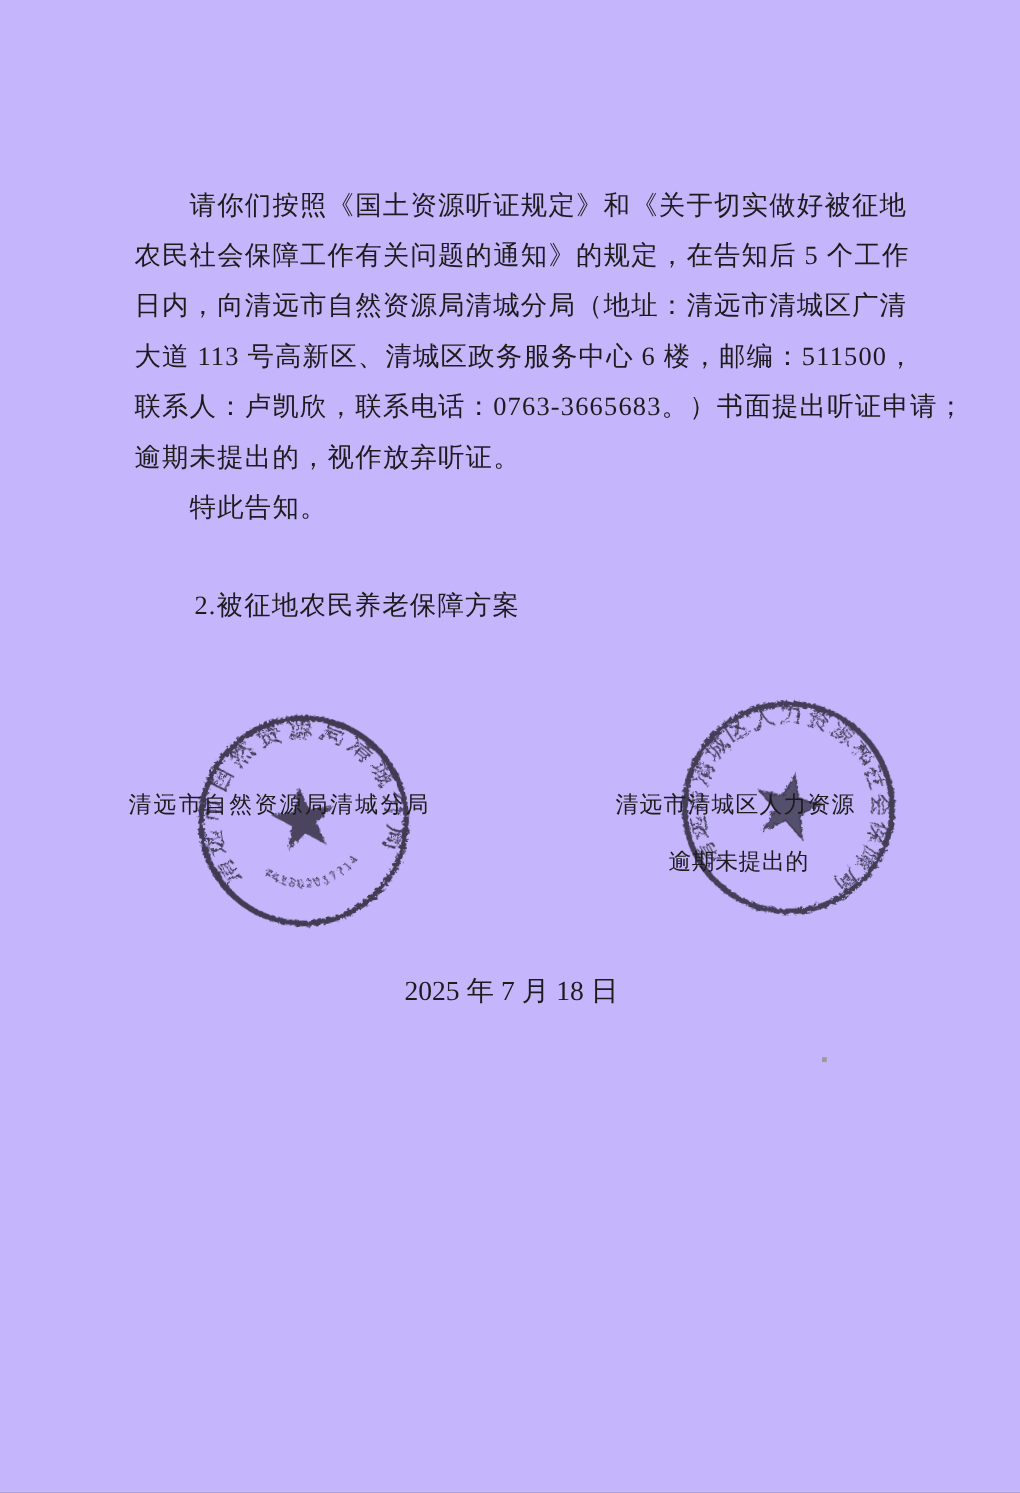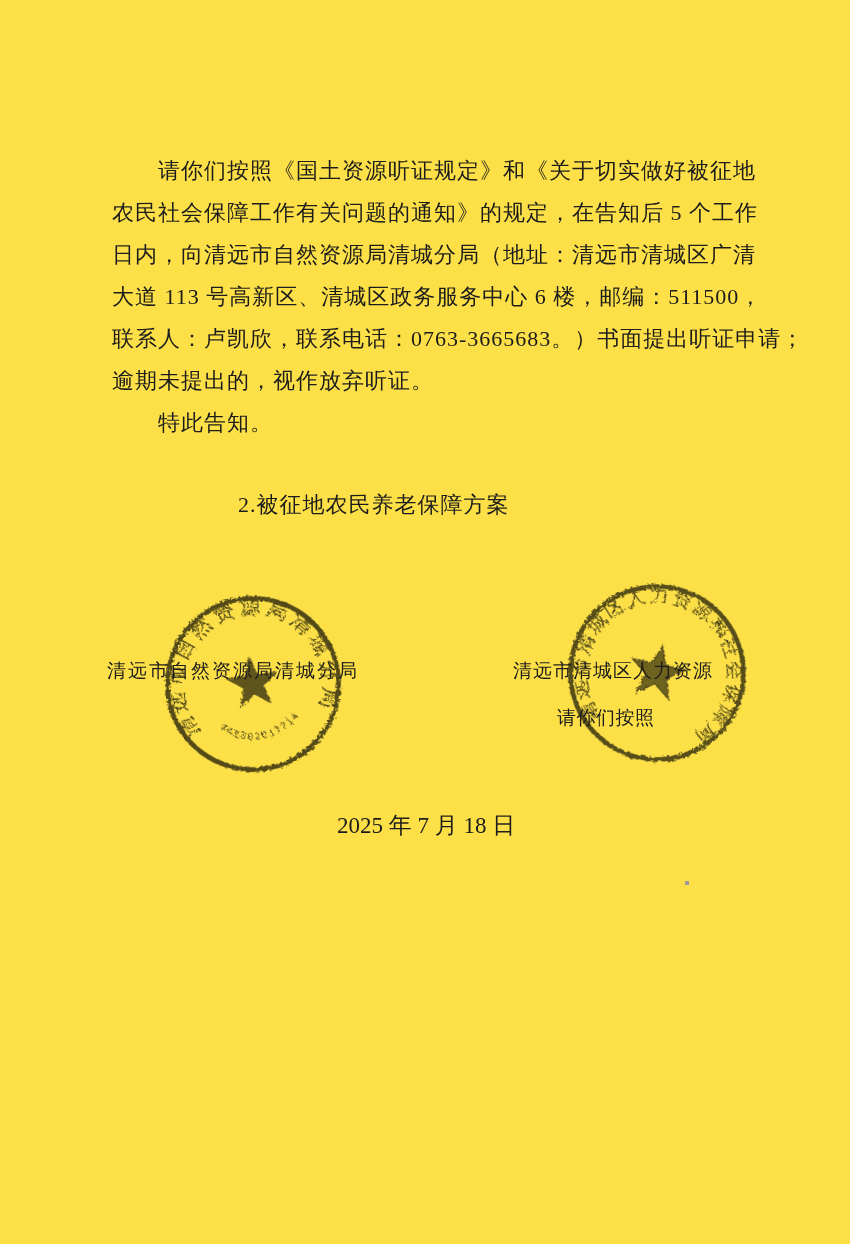--- a/index.html
+++ b/index.html
@@ -1,28 +1,28 @@
 <!DOCTYPE html>
 <html lang="zh"><head>
 <meta charset="utf-8">
 <style>
   html,body{margin:0;padding:0;background:#888;}
   .page{
-    position:relative;width:850px;height:1244px;background:#fde047;
+    position:relative;width:850px;height:1244px;background:#c4b5fd;
     margin:0 auto;overflow:hidden;
     font-family:"Liberation Serif","DejaVu Serif",serif;
     color:#1c1c1c;
   }
   .para{position:absolute;left:112px;top:150px;width:660px;font-size:22px;}
   .para .line{height:42px;line-height:42px;white-space:nowrap;letter-spacing:1px;}
   .para .line.indent{text-indent:46px;}
   .attachments{position:absolute;left:162px;top:484px;font-size:22px;}
   .attachments .line{height:42px;line-height:42px;white-space:nowrap;letter-spacing:1px;}
   .attachments .label{margin-right:10px;}
-  .attachments .line2{margin-left:76px;}
+  .attachments .line2{}
   .sig{position:absolute;font-size:19px;white-space:nowrap;}
   .sig-left{left:107px;top:658px;letter-spacing:2px;}
   .sig-right1{left:513px;top:658px;letter-spacing:1px;font-family:Liberation Mono, monospace;}
   .sig-right2{left:557px;top:705px;letter-spacing:0.5px;}
   .date{position:absolute;left:325px;top:810px;font-size:23px;white-space:nowrap;margin-left:12px;}
   .seal{position:absolute;mix-blend-mode:multiply;}
   .seal-left{left:160px;top:591px;width:186px;height:186px;}
   .seal-right{left:563px;top:579px;width:188px;height:188px;}
   .speck{position:absolute;left:685px;top:881px;width:4px;height:4px;background:#9a9a9a;}
 </style>
@@ -78,19 +78,19 @@
     <div class="line">逾期未提出的，视作放弃听证。</div>
     <div class="line indent">特此告知。</div>
   </div>
 
   <div class="attachments">
     <div class="line line2">2.被征地农民养老保障方案</div>
   </div>
 
   <div class="sig sig-left">清远市自然资源局清城分局</div>
   <div class="sig sig-right1">清远市清城区人力资源</div>
-  <div class="sig sig-right2">请你们按照</div>
+  <div class="sig sig-right2">逾期未提出的</div>
 
   <div class="date">2025 年 7 月 18 日</div>
 
   <div class="speck"></div>
 
 </div>
 
 </body></html>

